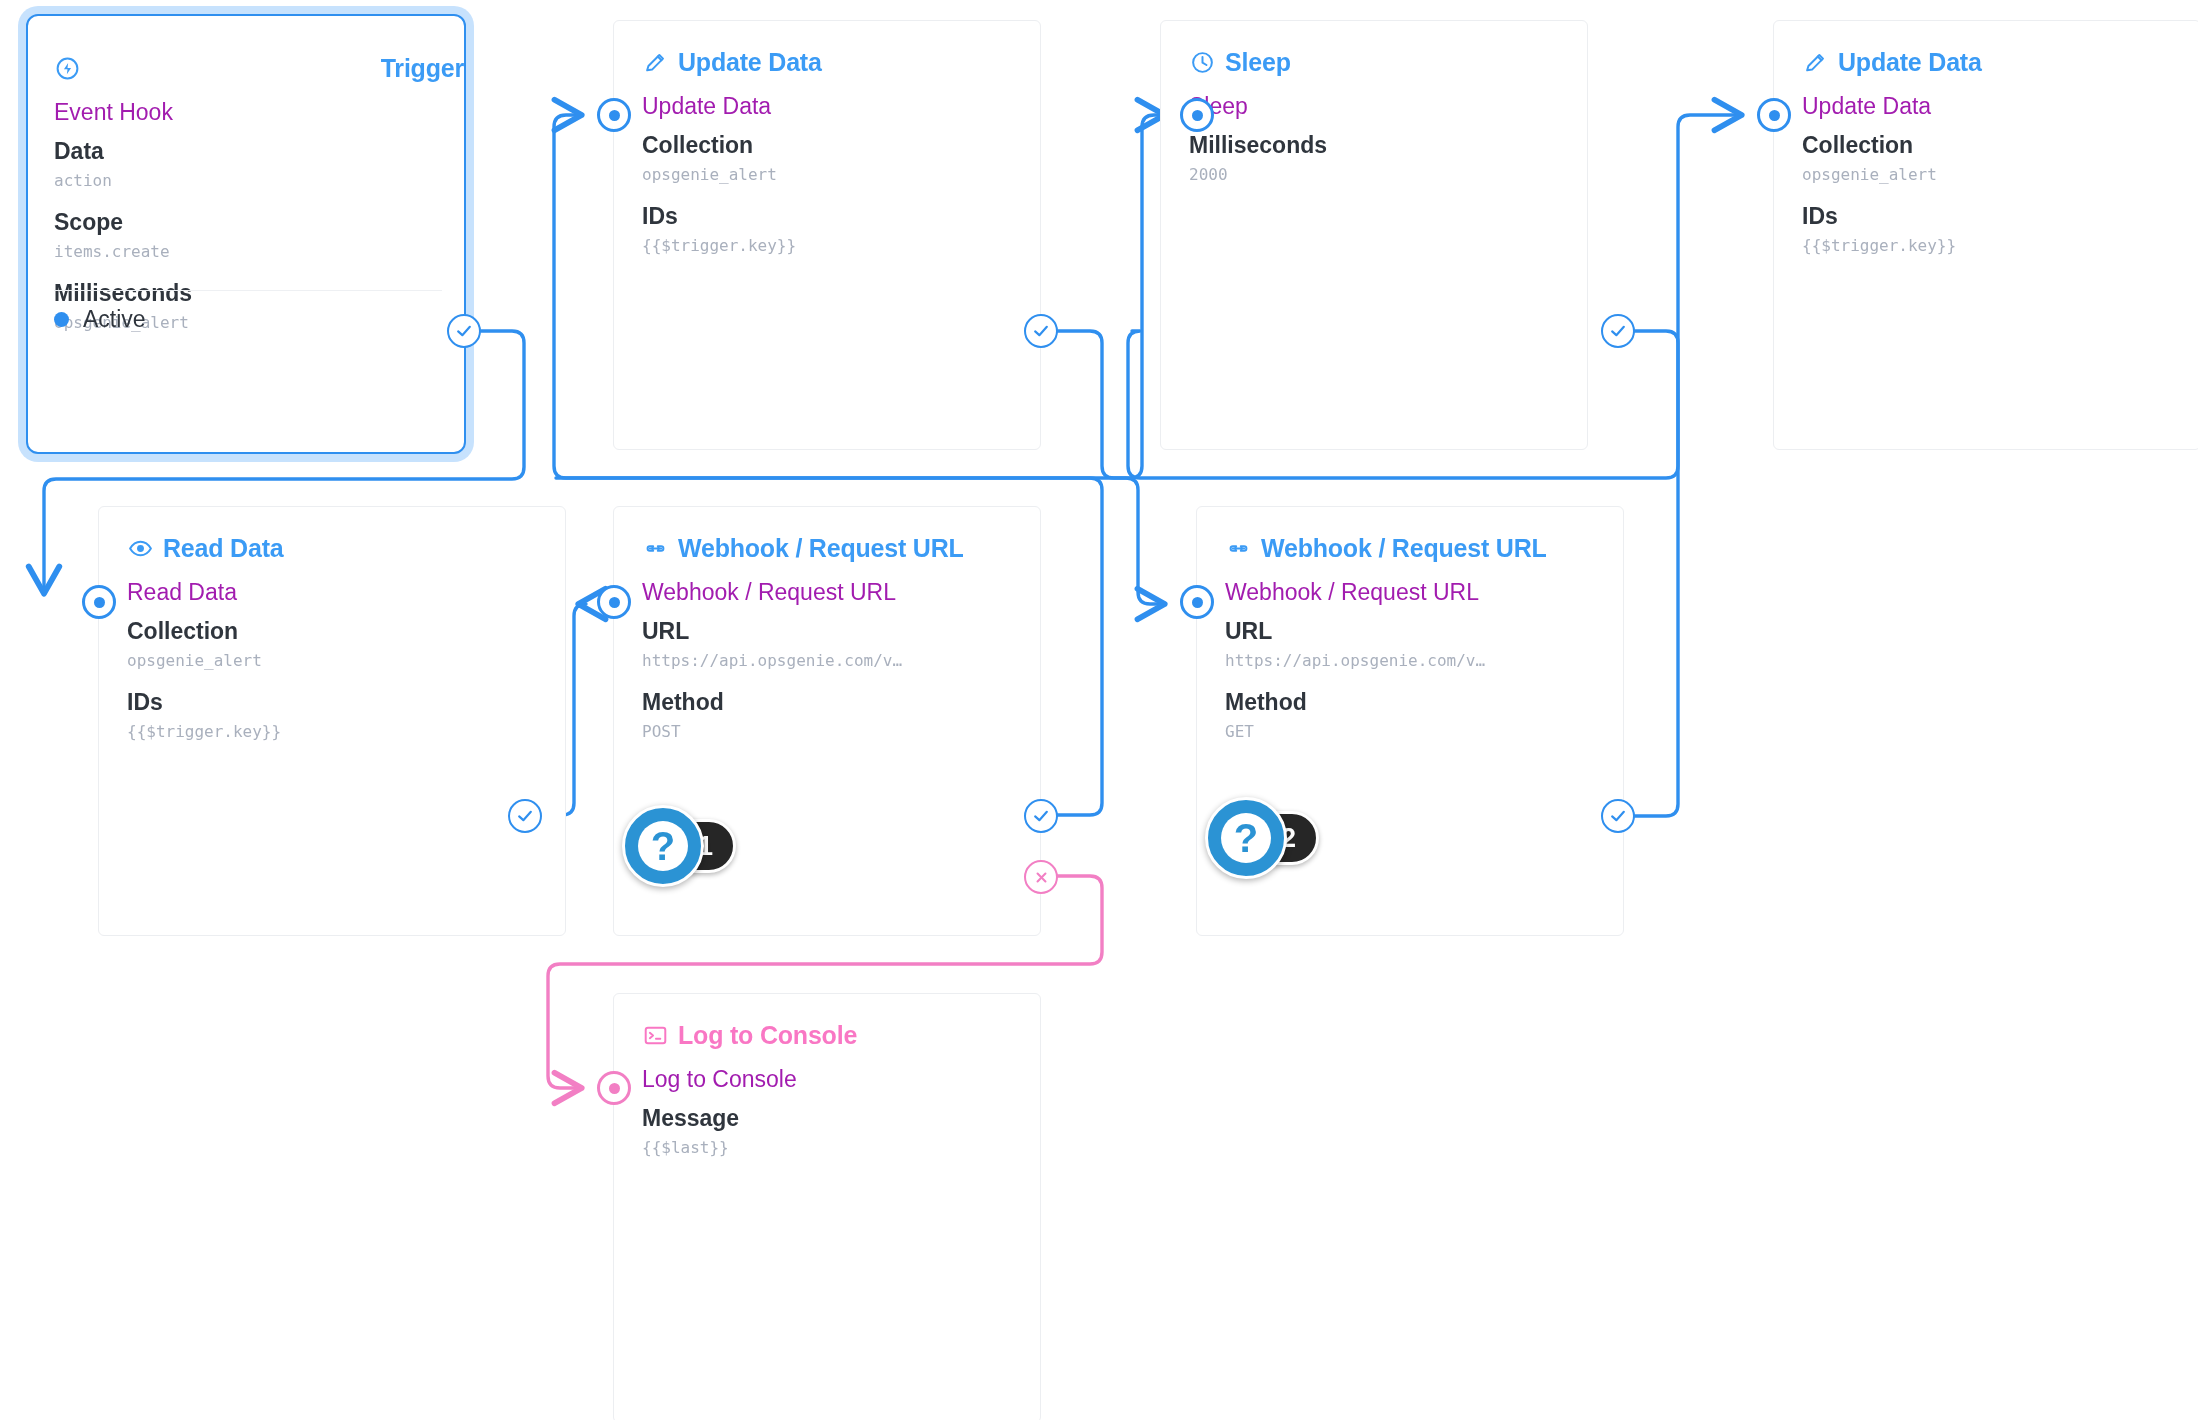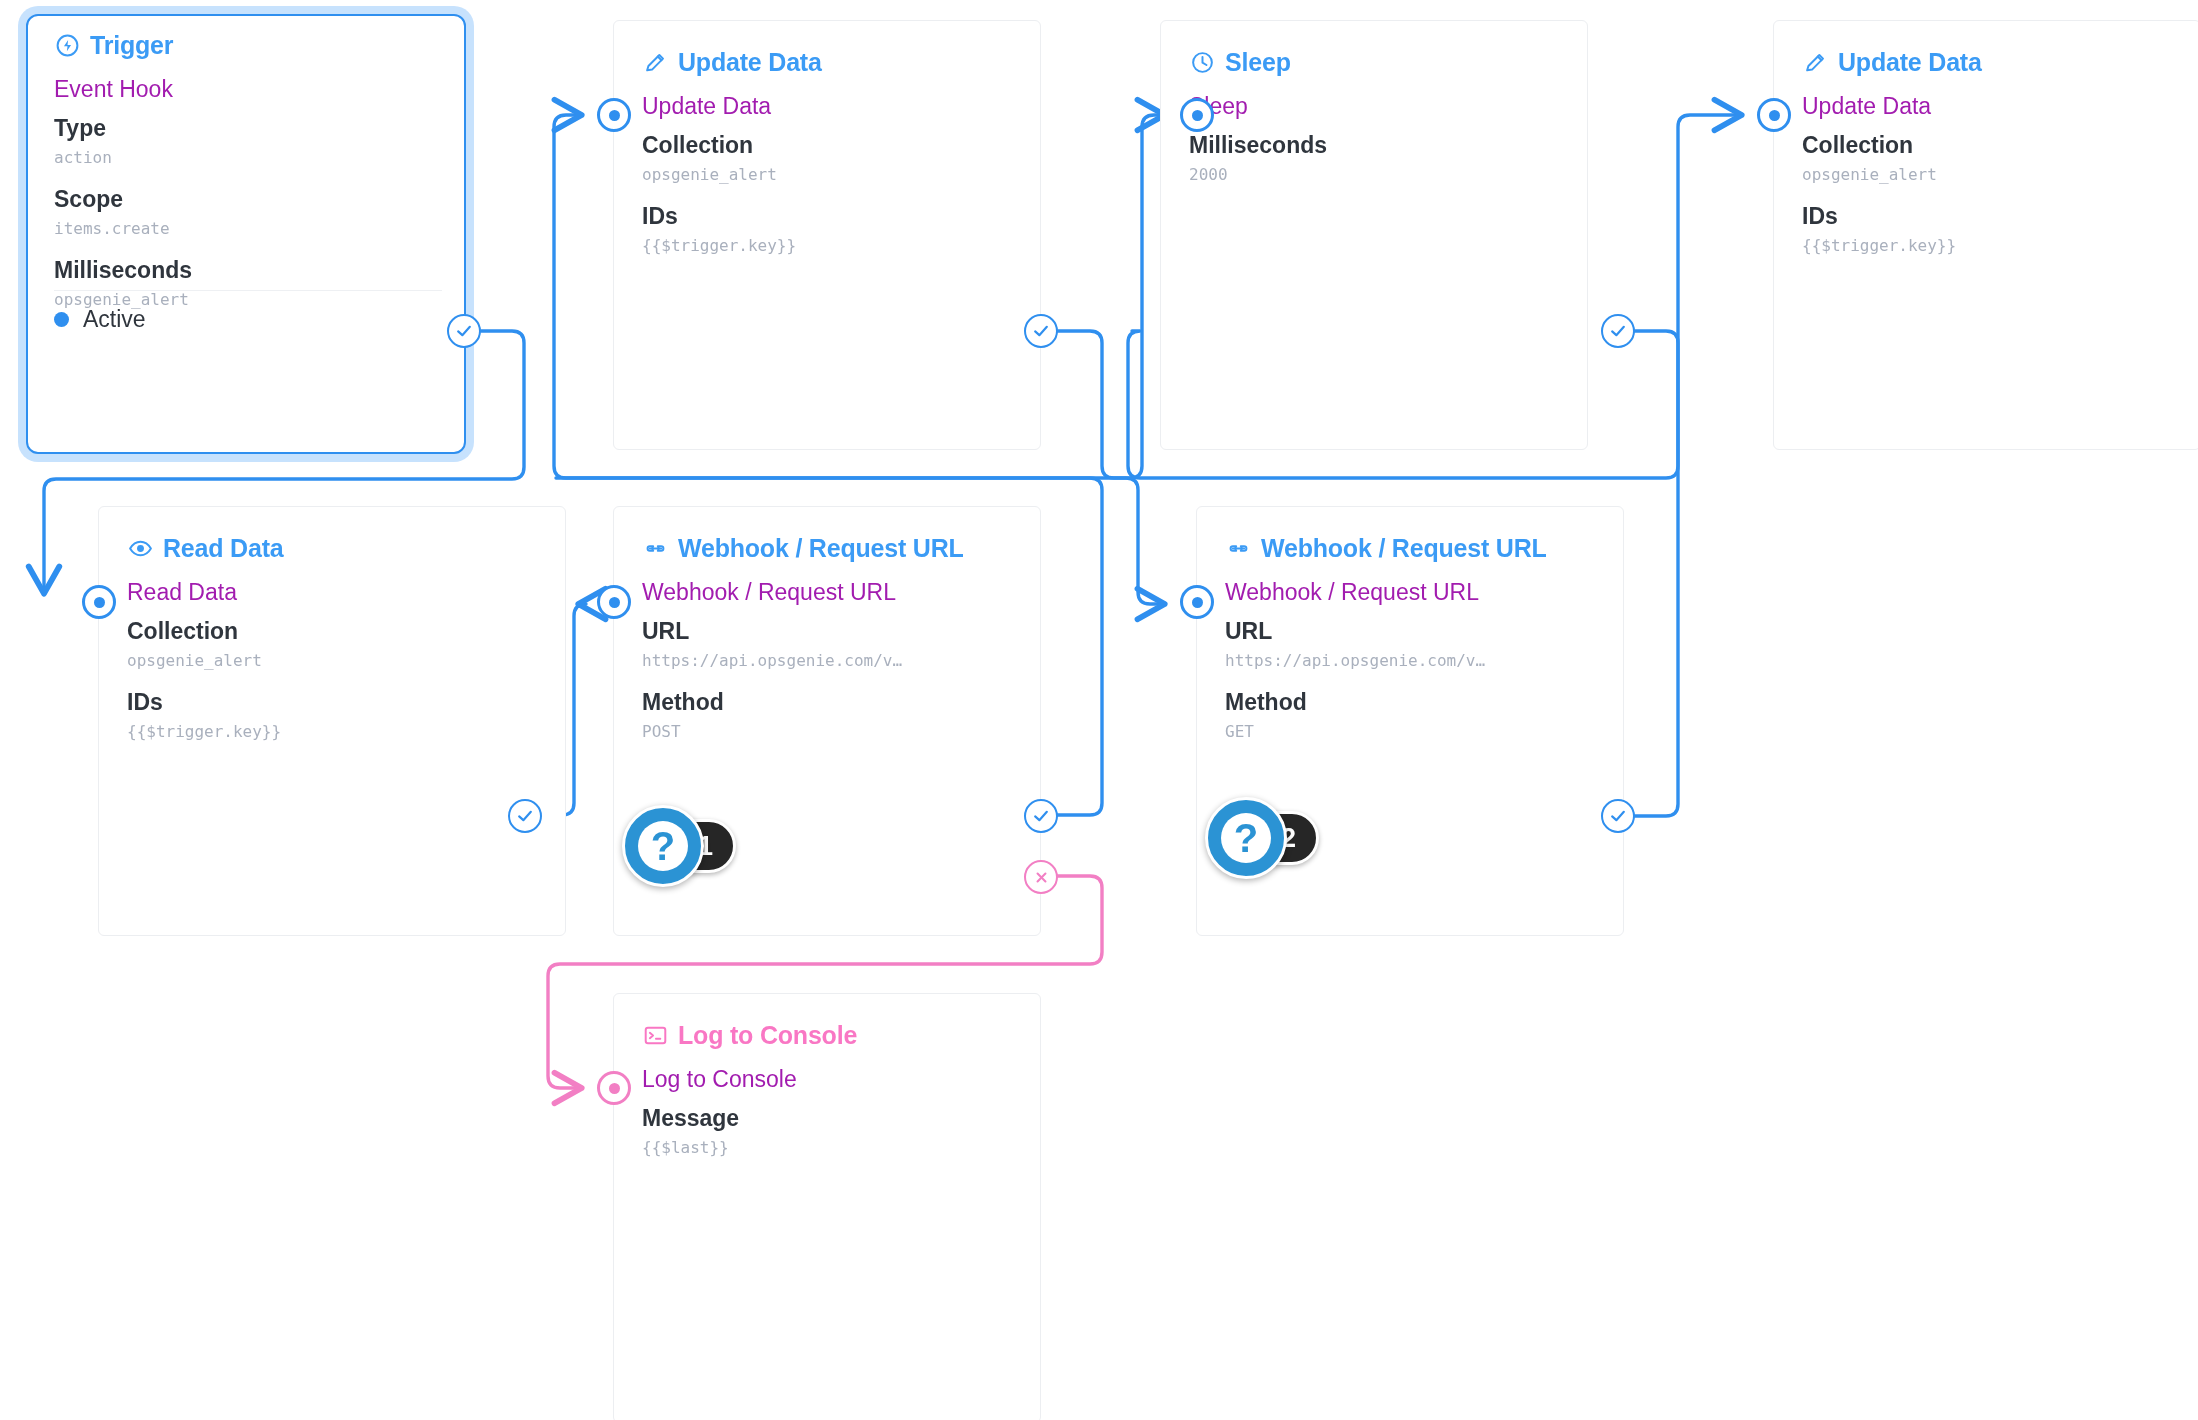--- a/index.html
+++ b/index.html
@@ -45,21 +45,21 @@
   .card-head {
     display: flex;
     align-items: center;
     gap: 10px;
     padding: 27px 0 0 28px;
     font-size: 25px;
     font-weight: bold;
     color: #3b9bf5;
     letter-spacing: -0.2px;
   }
-  .card.trigger .card-head { padding-left: 26px; padding-top: 15px; }
+  .card.trigger .card-head { padding-left: 26px; padding-top: 38px; justify-content: space-between; }
   .card-head.pink { color: #f977c4; }
   .head-icon {
     width: 26px; height: 26px;
     display: inline-flex;
     align-items: center;
     justify-content: center;
     flex: 0 0 auto;
   }
   .card-body {
     padding: 12px 24px 0 28px;
@@ -245,21 +245,21 @@
         <svg width="25" height="25" viewBox="0 0 24 24" fill="none" stroke="#3b9bf5" stroke-width="1.9">
           <circle cx="12" cy="12" r="9.5"></circle>
           <path d="M12.6 6.6 L8.6 12.6 H 12 L11.4 17.4 L15.4 11.4 H 12 Z" fill="#3b9bf5" stroke="none"></path>
         </svg>
       </span>
       <span>Trigger</span>
     </div>
     <div class="card-body">
       <div class="row-title">Event Hook</div>
       <div class="field">
-        <div class="label">Type</div>
+        <div class="label">Data</div>
         <div class="value">action</div>
       </div>
       <div class="field">
         <div class="label">Scope</div>
         <div class="value">items.create</div>
       </div>
       <div class="field">
         <div class="label">Milliseconds</div>
         <div class="value">opsgenie_alert</div>
       </div>

